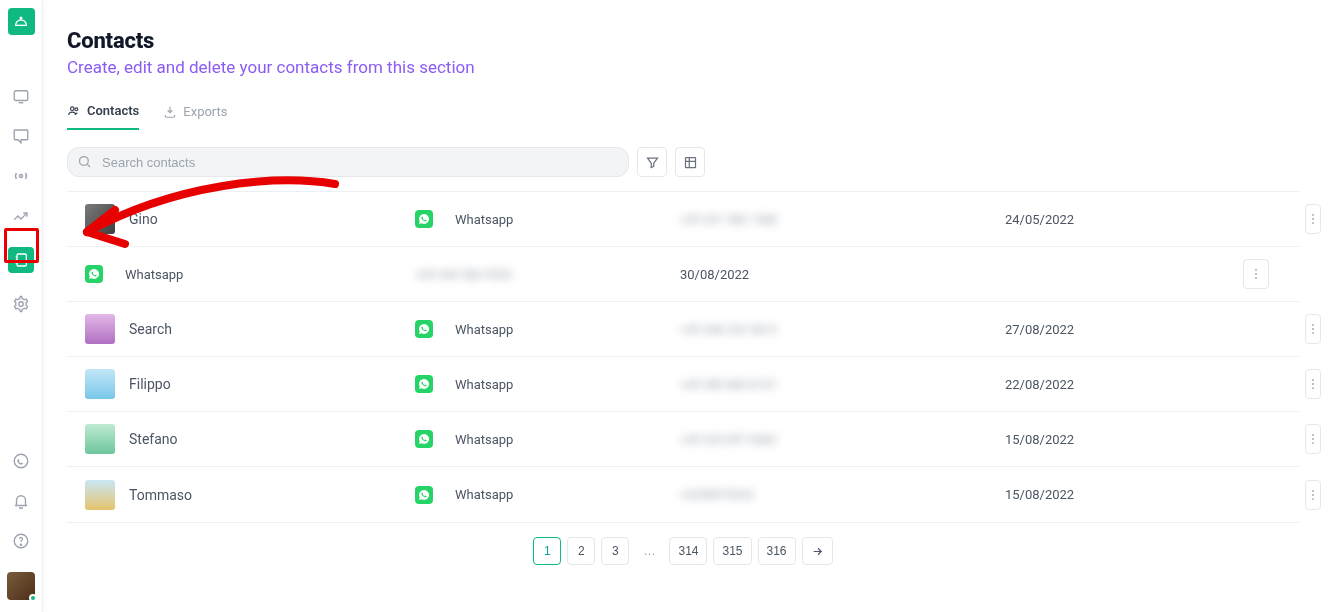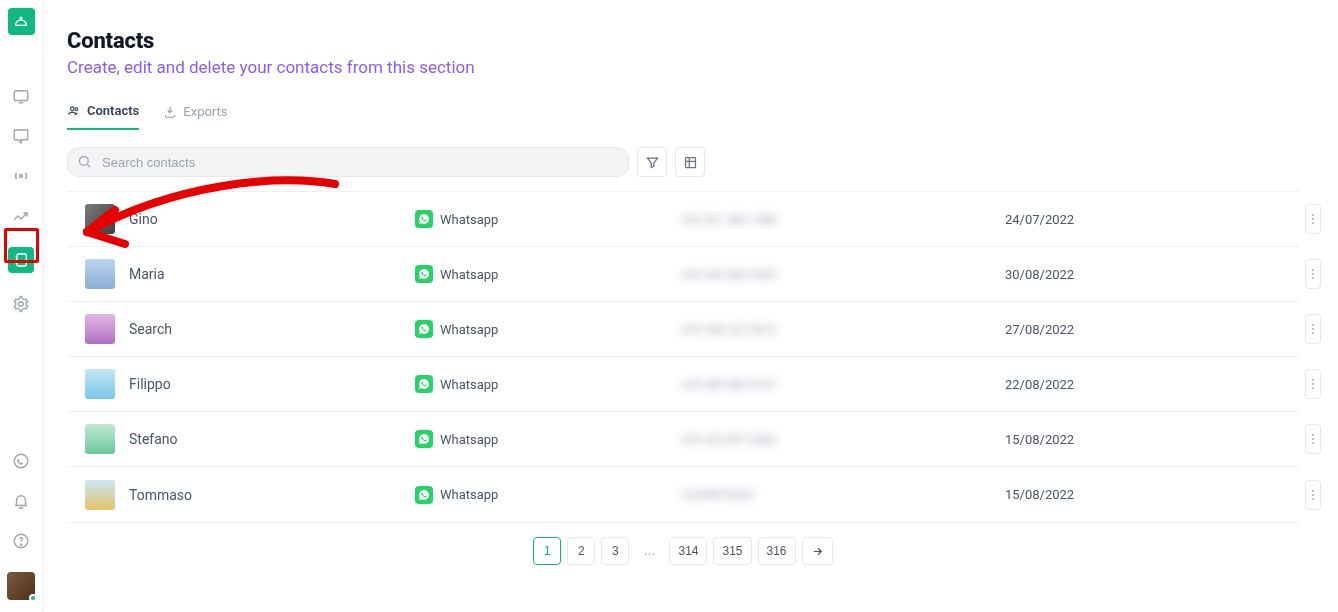--- a/index.html
+++ b/index.html
@@ -34,21 +34,21 @@
   .iconbtn { width:30px; height:30px; border:1px solid #e5e7eb; border-radius:4px; background:#fff; display:flex; align-items:center; justify-content:center; cursor:pointer; color:#6b7280; }
 
   .table-wrap { margin-top: 14px; border-top:1px solid #eceff3; border-bottom:1px solid #eceff3; }
   .trow { display:grid; grid-template-columns: 330px 265px 325px 300px 52px; align-items:center; min-height: 55px; border-bottom:1px solid #eceff3; }
   .trow.header { min-height:38px; font-weight:600; color:#374151; font-size:13px; }
   .trow:last-child { border-bottom: none; }
   .cell { padding: 4px 10px 4px 18px; }
   .name-cell { display:flex; align-items:center; gap: 14px; }
   .row-avatar { width:30px; height:30px; border-radius:3px; background:#cfd6e0; }
   .row-name { color:#4b5563; font-size:14px; }
-  .source-cell { display:flex; align-items:center; gap:7px; color:#4b5563; }
+  .source-cell { display:flex; align-items:center; gap:22px; color:#4b5563; }
   .wa-badge { width:18px; height:18px; background:#25D366; border-radius:4px; display:flex; align-items:center; justify-content:center; }
   .phone-blur { color:#9ca3af; filter: blur(4px); font-size:12px; user-select:none; }
   .created-cell { color:#4b5563; }
   .actions-cell { display:flex; justify-content:flex-end; padding-right: 18px; }
   .more-btn { width:26px; height:30px; border:1px solid #e5e7eb; border-radius:4px; background:#fff; display:flex; align-items:center; justify-content:center; cursor:pointer; color:#9ca3af; }
 
   .av0 { background:linear-gradient(135deg,#7b7b7b,#3e3e3e); }
   .av1 { background:linear-gradient(180deg,#bcd5f0,#8aaed6); }
   .av2 { background:linear-gradient(180deg,#e2b8e8,#b06fc1); }
   .av3 { background:linear-gradient(180deg,#c3e6f7,#78c7e8); }
@@ -196,36 +196,32 @@
     </div>
     <div class="cell source-cell">
       <span class="wa-badge">
               <svg width="12" height="12" viewBox="0 0 24 24" fill="#fff">
                 <path d="M12 2a10 10 0 0 0-8.6 15L2 22l5.2-1.3A10 10 0 1 0 12 2zm4.8 13.3c-.2.6-1.2 1.1-1.7 1.2-.4 0-.9.2-3-.6-2.5-1-4.1-3.5-4.2-3.7-.1-.2-1-1.3-1-2.5s.6-1.8.9-2c.2-.2.5-.3.6-.3h.5c.2 0 .4 0 .6.4l.8 2c.1.1.1.3 0 .4l-.4.6c-.1.2-.2.3-.1.5s.7 1.1 1.5 1.8c1 .9 1.9 1.2 2.1 1.3.2.1.4.1.5-.1l.7-.8c.2-.2.4-.2.6-.1l1.9.9c.2.1.3.2.4.3 0 .2 0 .7-.2 1.3z"></path>
               </svg>
             </span>
       <span>Whatsapp</span>
     </div>
     <div class="cell"><span class="phone-blur">+39 331 385 1388</span></div>
-    <div class="cell created-cell">24/07/2022</div>
-    <div class="cell actions-cell">
-      <button class="more-btn">
-              <svg width="14" height="14" viewBox="0 0 24 24" fill="currentColor">
-                <circle cx="12" cy="5" r="1.6"></circle>
-                <circle cx="12" cy="12" r="1.6"></circle>
-                <circle cx="12" cy="19" r="1.6"></circle>
-              </svg>
-            </button>
-    </div>
-        </div>
-        <div class="trow">
-    <div class="cell name-cell">
-      <div class="row-avatar av1"></div>
-      <span class="row-name">Maria</span>
-    </div>
+    <div class="cell created-cell">24/05/2022</div>
+    <div class="cell actions-cell">
+      <button class="more-btn">
+              <svg width="14" height="14" viewBox="0 0 24 24" fill="currentColor">
+                <circle cx="12" cy="5" r="1.6"></circle>
+                <circle cx="12" cy="12" r="1.6"></circle>
+                <circle cx="12" cy="19" r="1.6"></circle>
+              </svg>
+            </button>
+    </div>
+        </div>
+        <div class="trow">
     <div class="cell source-cell">
       <span class="wa-badge">
               <svg width="12" height="12" viewBox="0 0 24 24" fill="#fff">
                 <path d="M12 2a10 10 0 0 0-8.6 15L2 22l5.2-1.3A10 10 0 1 0 12 2zm4.8 13.3c-.2.6-1.2 1.1-1.7 1.2-.4 0-.9.2-3-.6-2.5-1-4.1-3.5-4.2-3.7-.1-.2-1-1.3-1-2.5s.6-1.8.9-2c.2-.2.5-.3.6-.3h.5c.2 0 .4 0 .6.4l.8 2c.1.1.1.3 0 .4l-.4.6c-.1.2-.2.3-.1.5s.7 1.1 1.5 1.8c1 .9 1.9 1.2 2.1 1.3.2.1.4.1.5-.1l.7-.8c.2-.2.4-.2.6-.1l1.9.9c.2.1.3.2.4.3 0 .2 0 .7-.2 1.3z"></path>
               </svg>
             </span>
       <span>Whatsapp</span>
     </div>
     <div class="cell"><span class="phone-blur">+39 345 586 9555</span></div>
     <div class="cell created-cell">30/08/2022</div>

